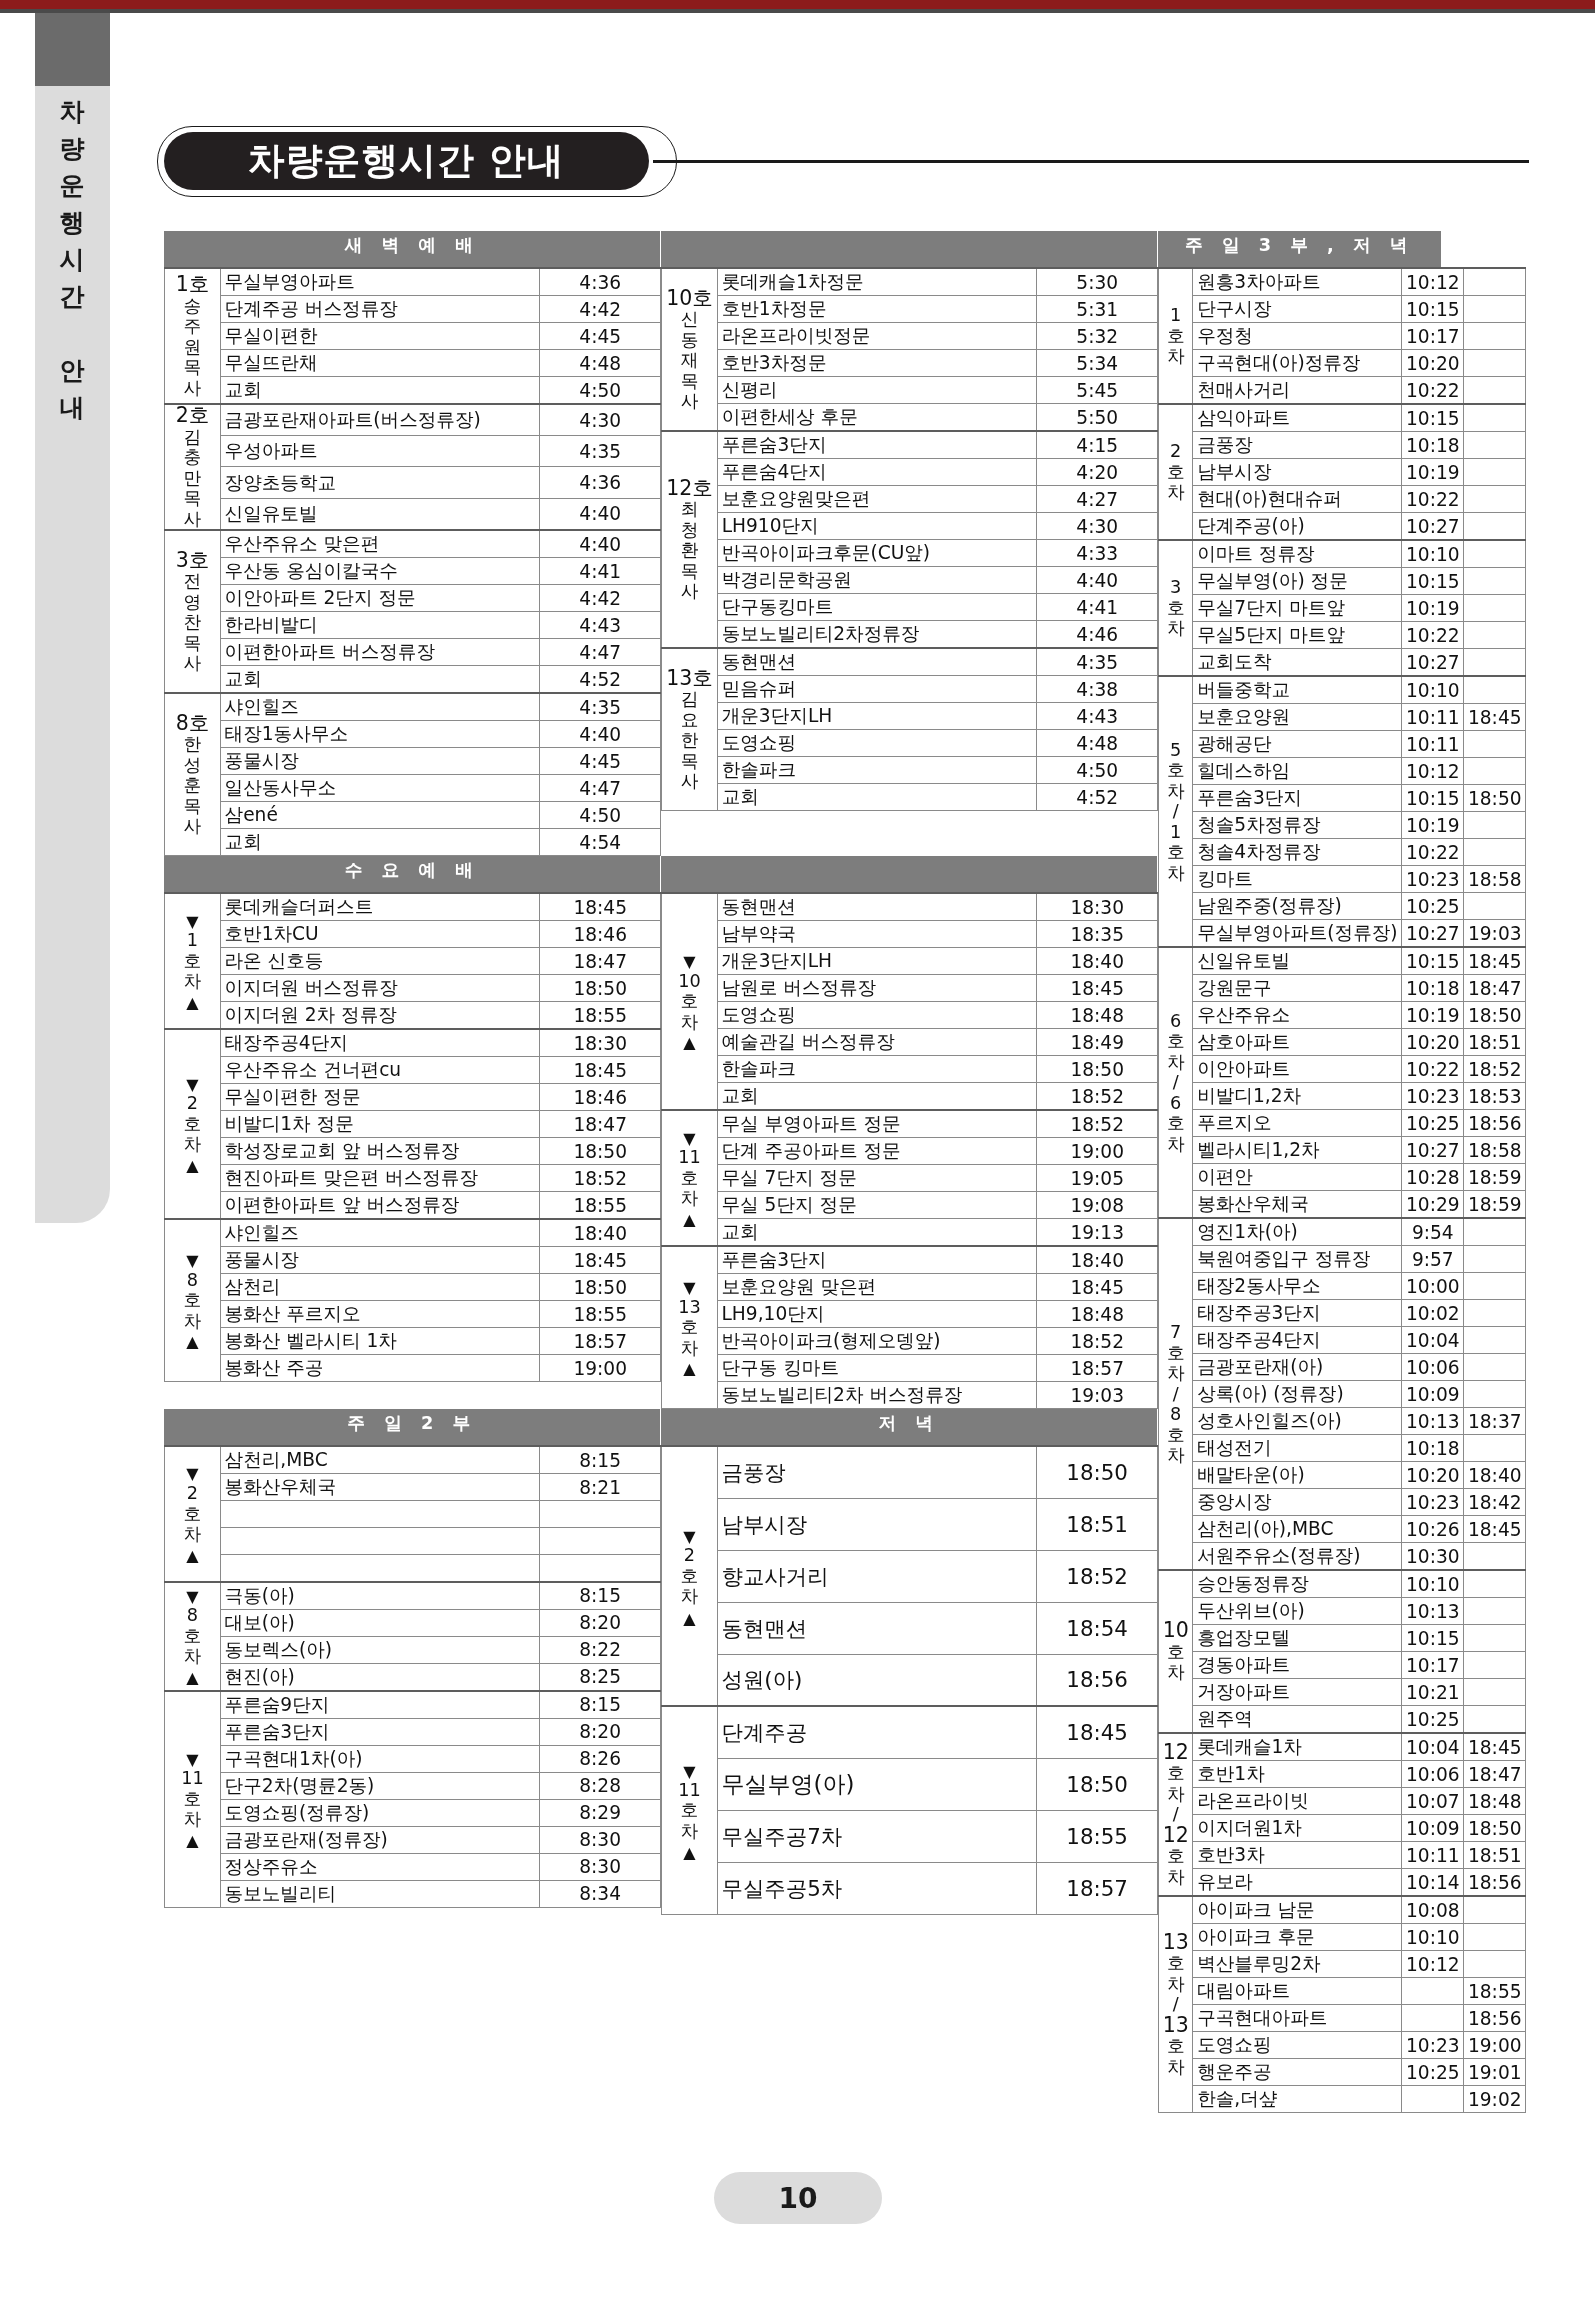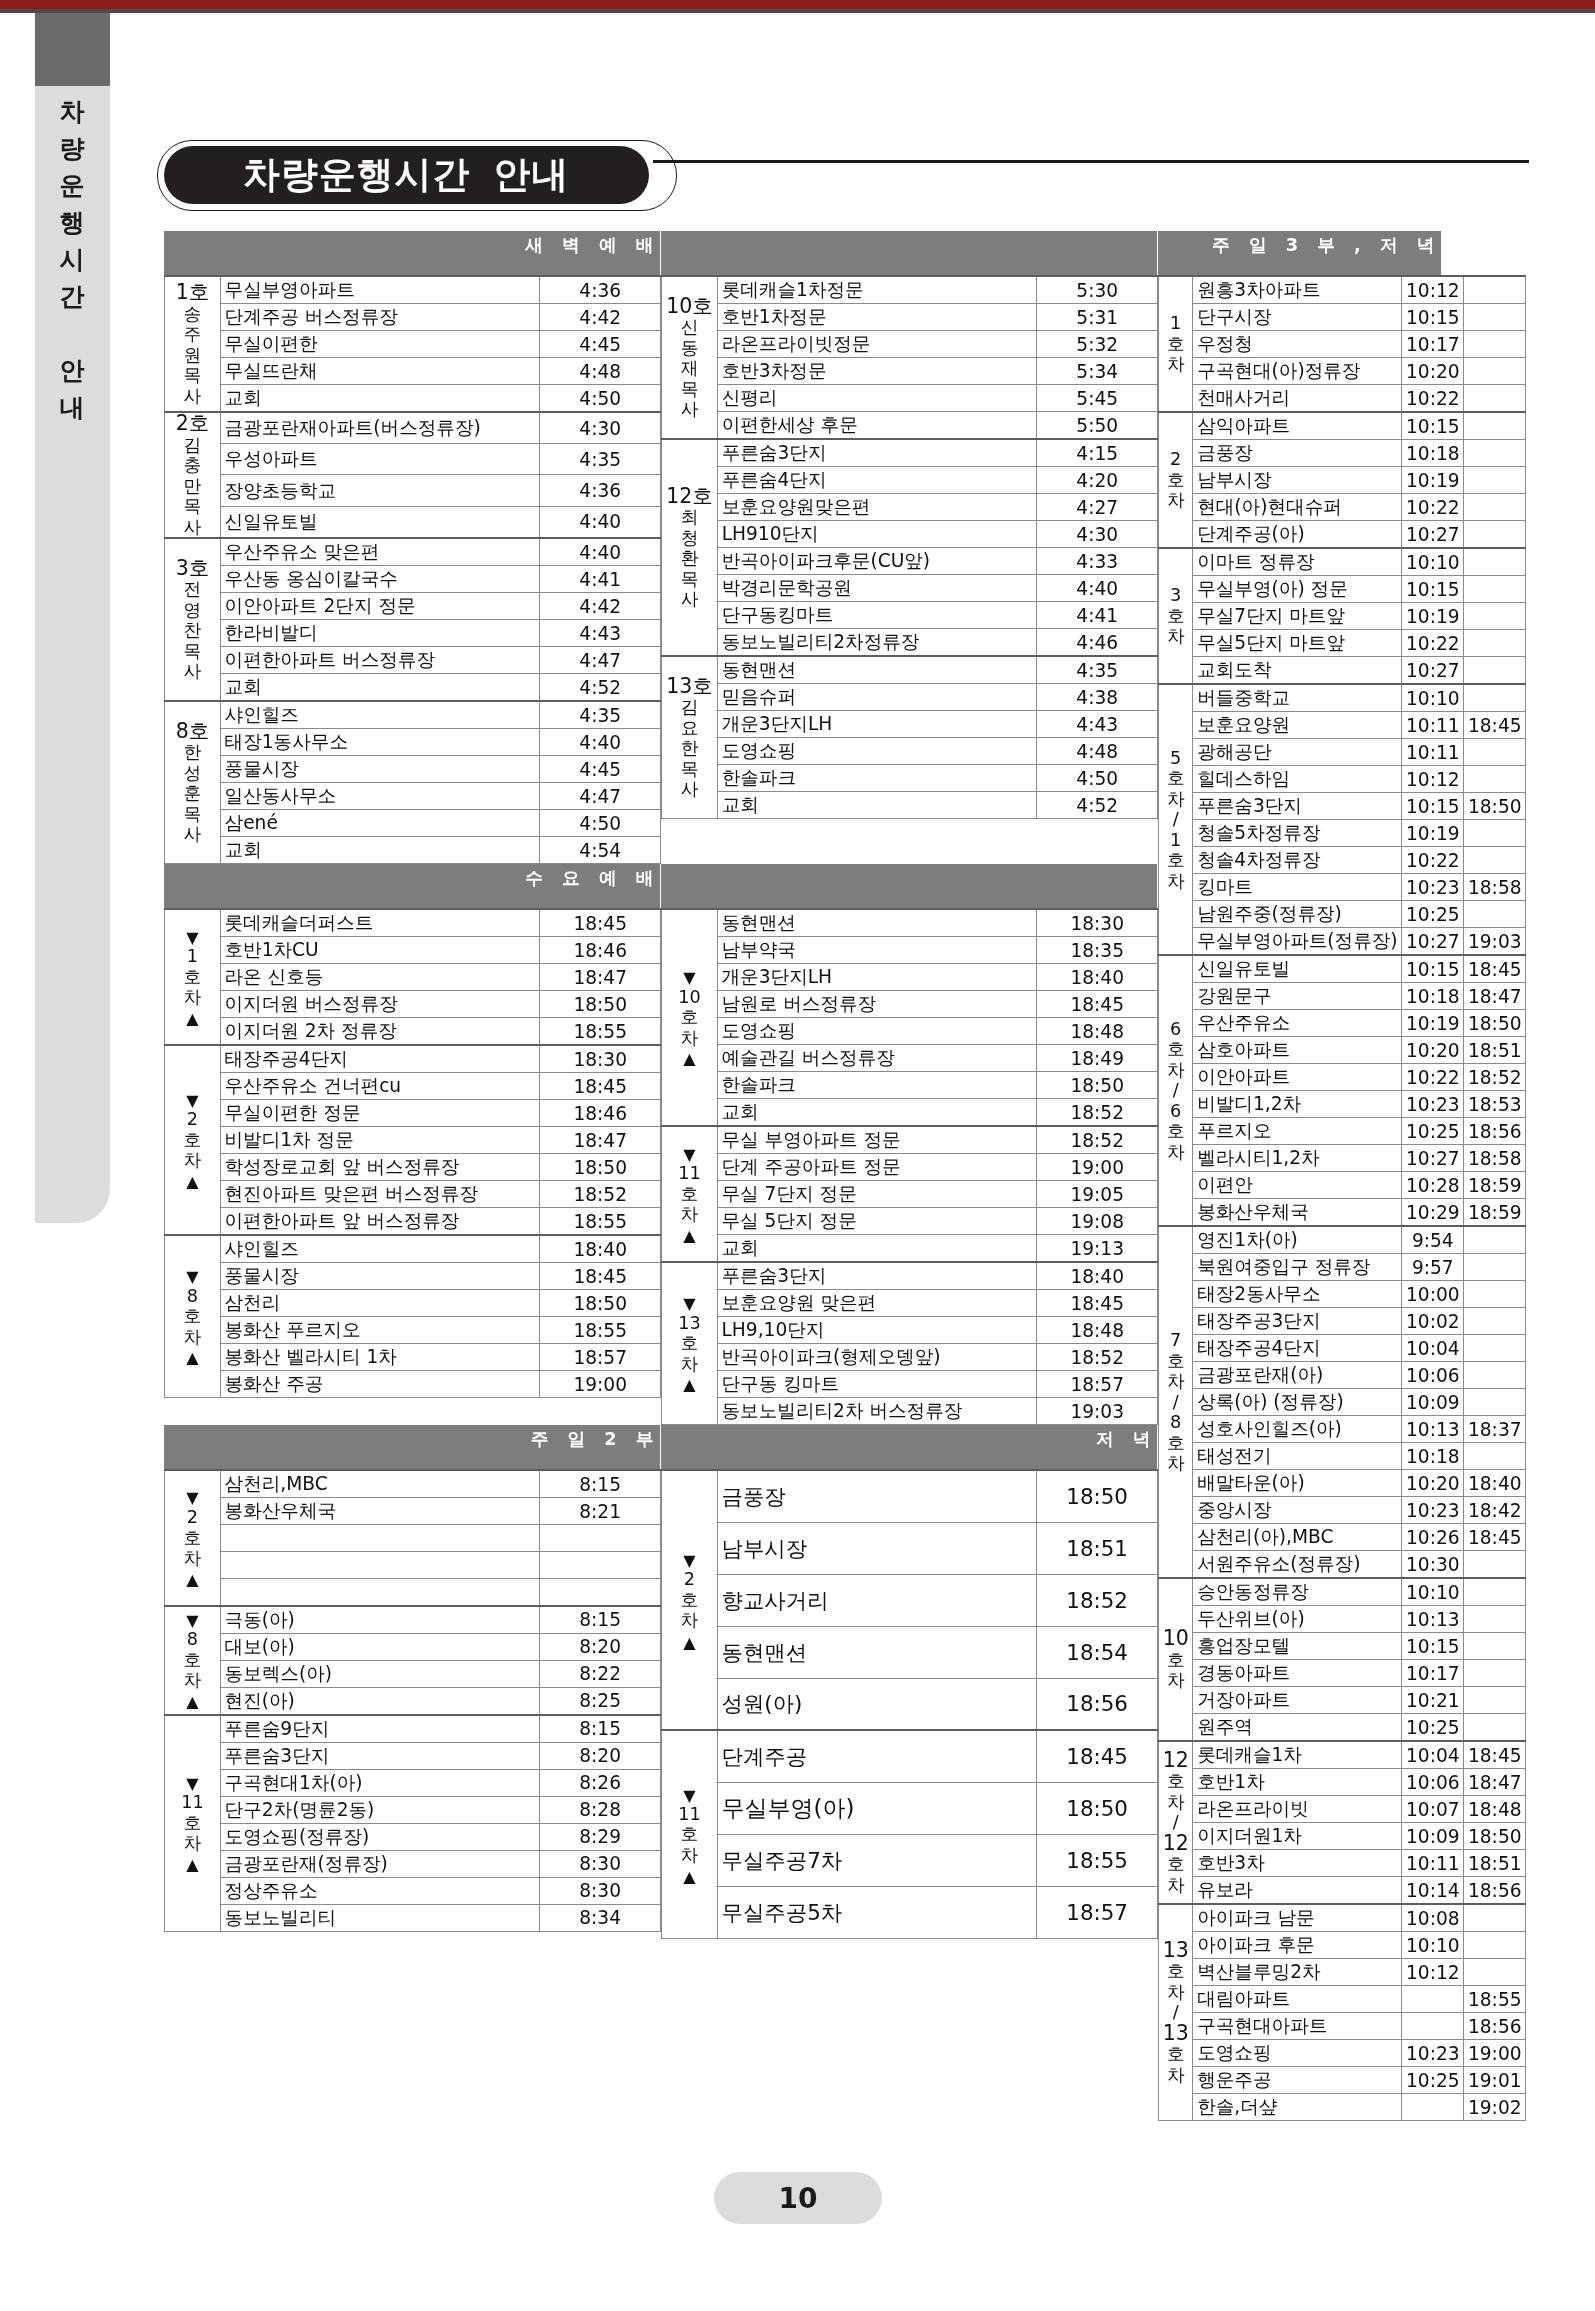--- a/index.html
+++ b/index.html
@@ -13,34 +13,34 @@
   
   #topbar{position:absolute;left:0;top:0;width:1596px;height:9.3px;background:#8c1b1b;}
   #topbar2{position:absolute;left:0;top:9.3px;width:1596px;height:3.7px;background:#4a4a4a;}
   #sidetab-dark{position:absolute;left:35px;top:13px;width:75px;height:73px;background:#6b6b6b;}
   #sidetab{position:absolute;left:35px;top:86px;width:75px;height:1137px;background:#dcdcdc;
            border-bottom-right-radius:34px;}
   #sidetab-text{position:absolute;left:35px;top:93px;width:75px;
            text-align:center;font-size:25px;font-weight:bold;color:#1a1a1a;
            line-height:37px;letter-spacing:0.9px;}
   
-  #title-wrap{position:absolute;left:157px;top:140px;width:522px;height:73px;font-family:Liberation Mono, monospace;}
+  #title-wrap{position:absolute;left:157px;top:126px;width:522px;height:73px;}
   #title-outline{position:absolute;left:0;top:0;width:518px;height:69px;
            border:1.9px solid #1a1a1a;border-radius:35px;background:#fff;}
   #title-pill{position:absolute;left:6.5px;top:5.6px;width:485px;height:58px;
            border-radius:29px;background:#231f20;
            color:#fff;font-size:37px;font-weight:bold;
            display:flex;align-items:center;justify-content:center;letter-spacing:0.9px;}
   #title-rule{position:absolute;left:653px;top:160px;width:876px;height:2.8px;background:#1a1a1a;}
   
   #sheet{position:absolute;left:164px;top:231px;width:1277px;}
   .band{display:flex;width:100%;}
   .col{display:flex;flex-direction:column;}
   .sec-head{background:#7d7d7d;color:#fff;font-size:17.7px;font-weight:bold;
-            letter-spacing:6.5px;text-align:right;height:44px;line-height:28px;
+            letter-spacing:6.5px;text-align:center;height:36px;line-height:28px;
             box-sizing:border-box;border-right:1.9px solid #fff;}
   table.sch{border-collapse:collapse;table-layout:fixed;}
   table.sch td{
     border:0.9px solid #8a8a8a;
     font-size:18.6px;color:#111;
     height:27px;box-sizing:border-box;
     padding:0 3.7px;
     background:#fff;
     overflow:hidden;white-space:nowrap;
   }

